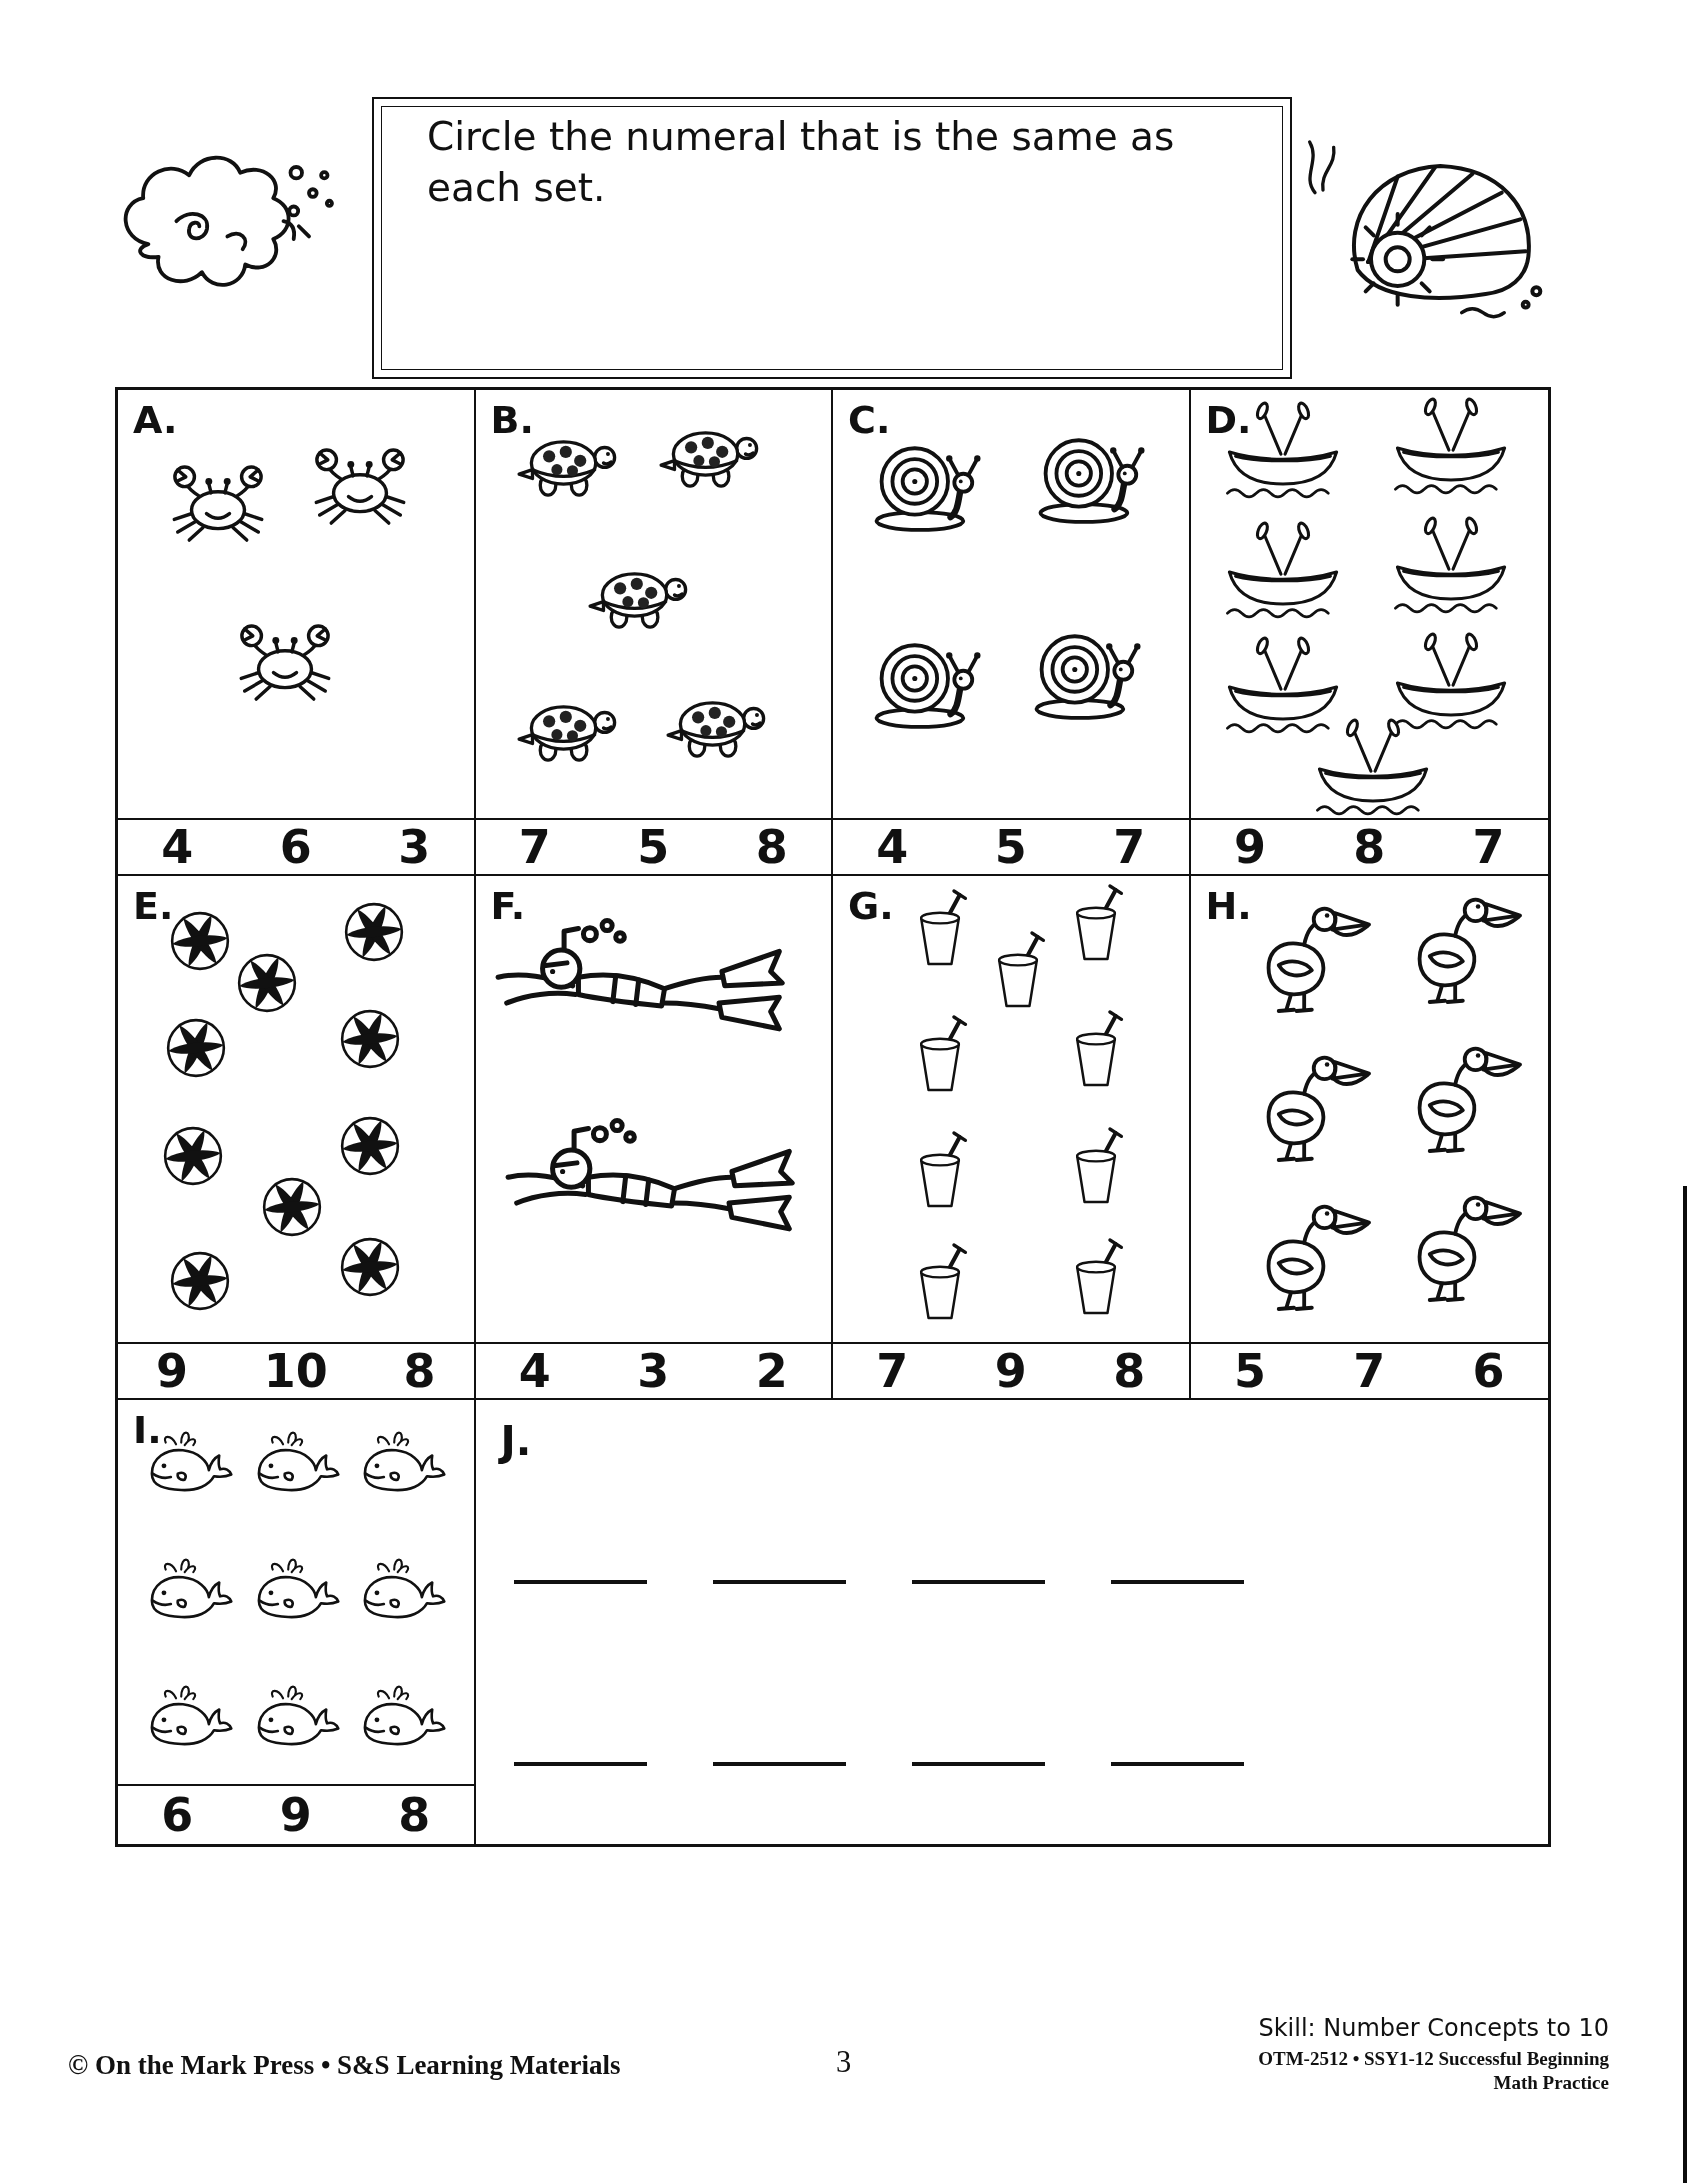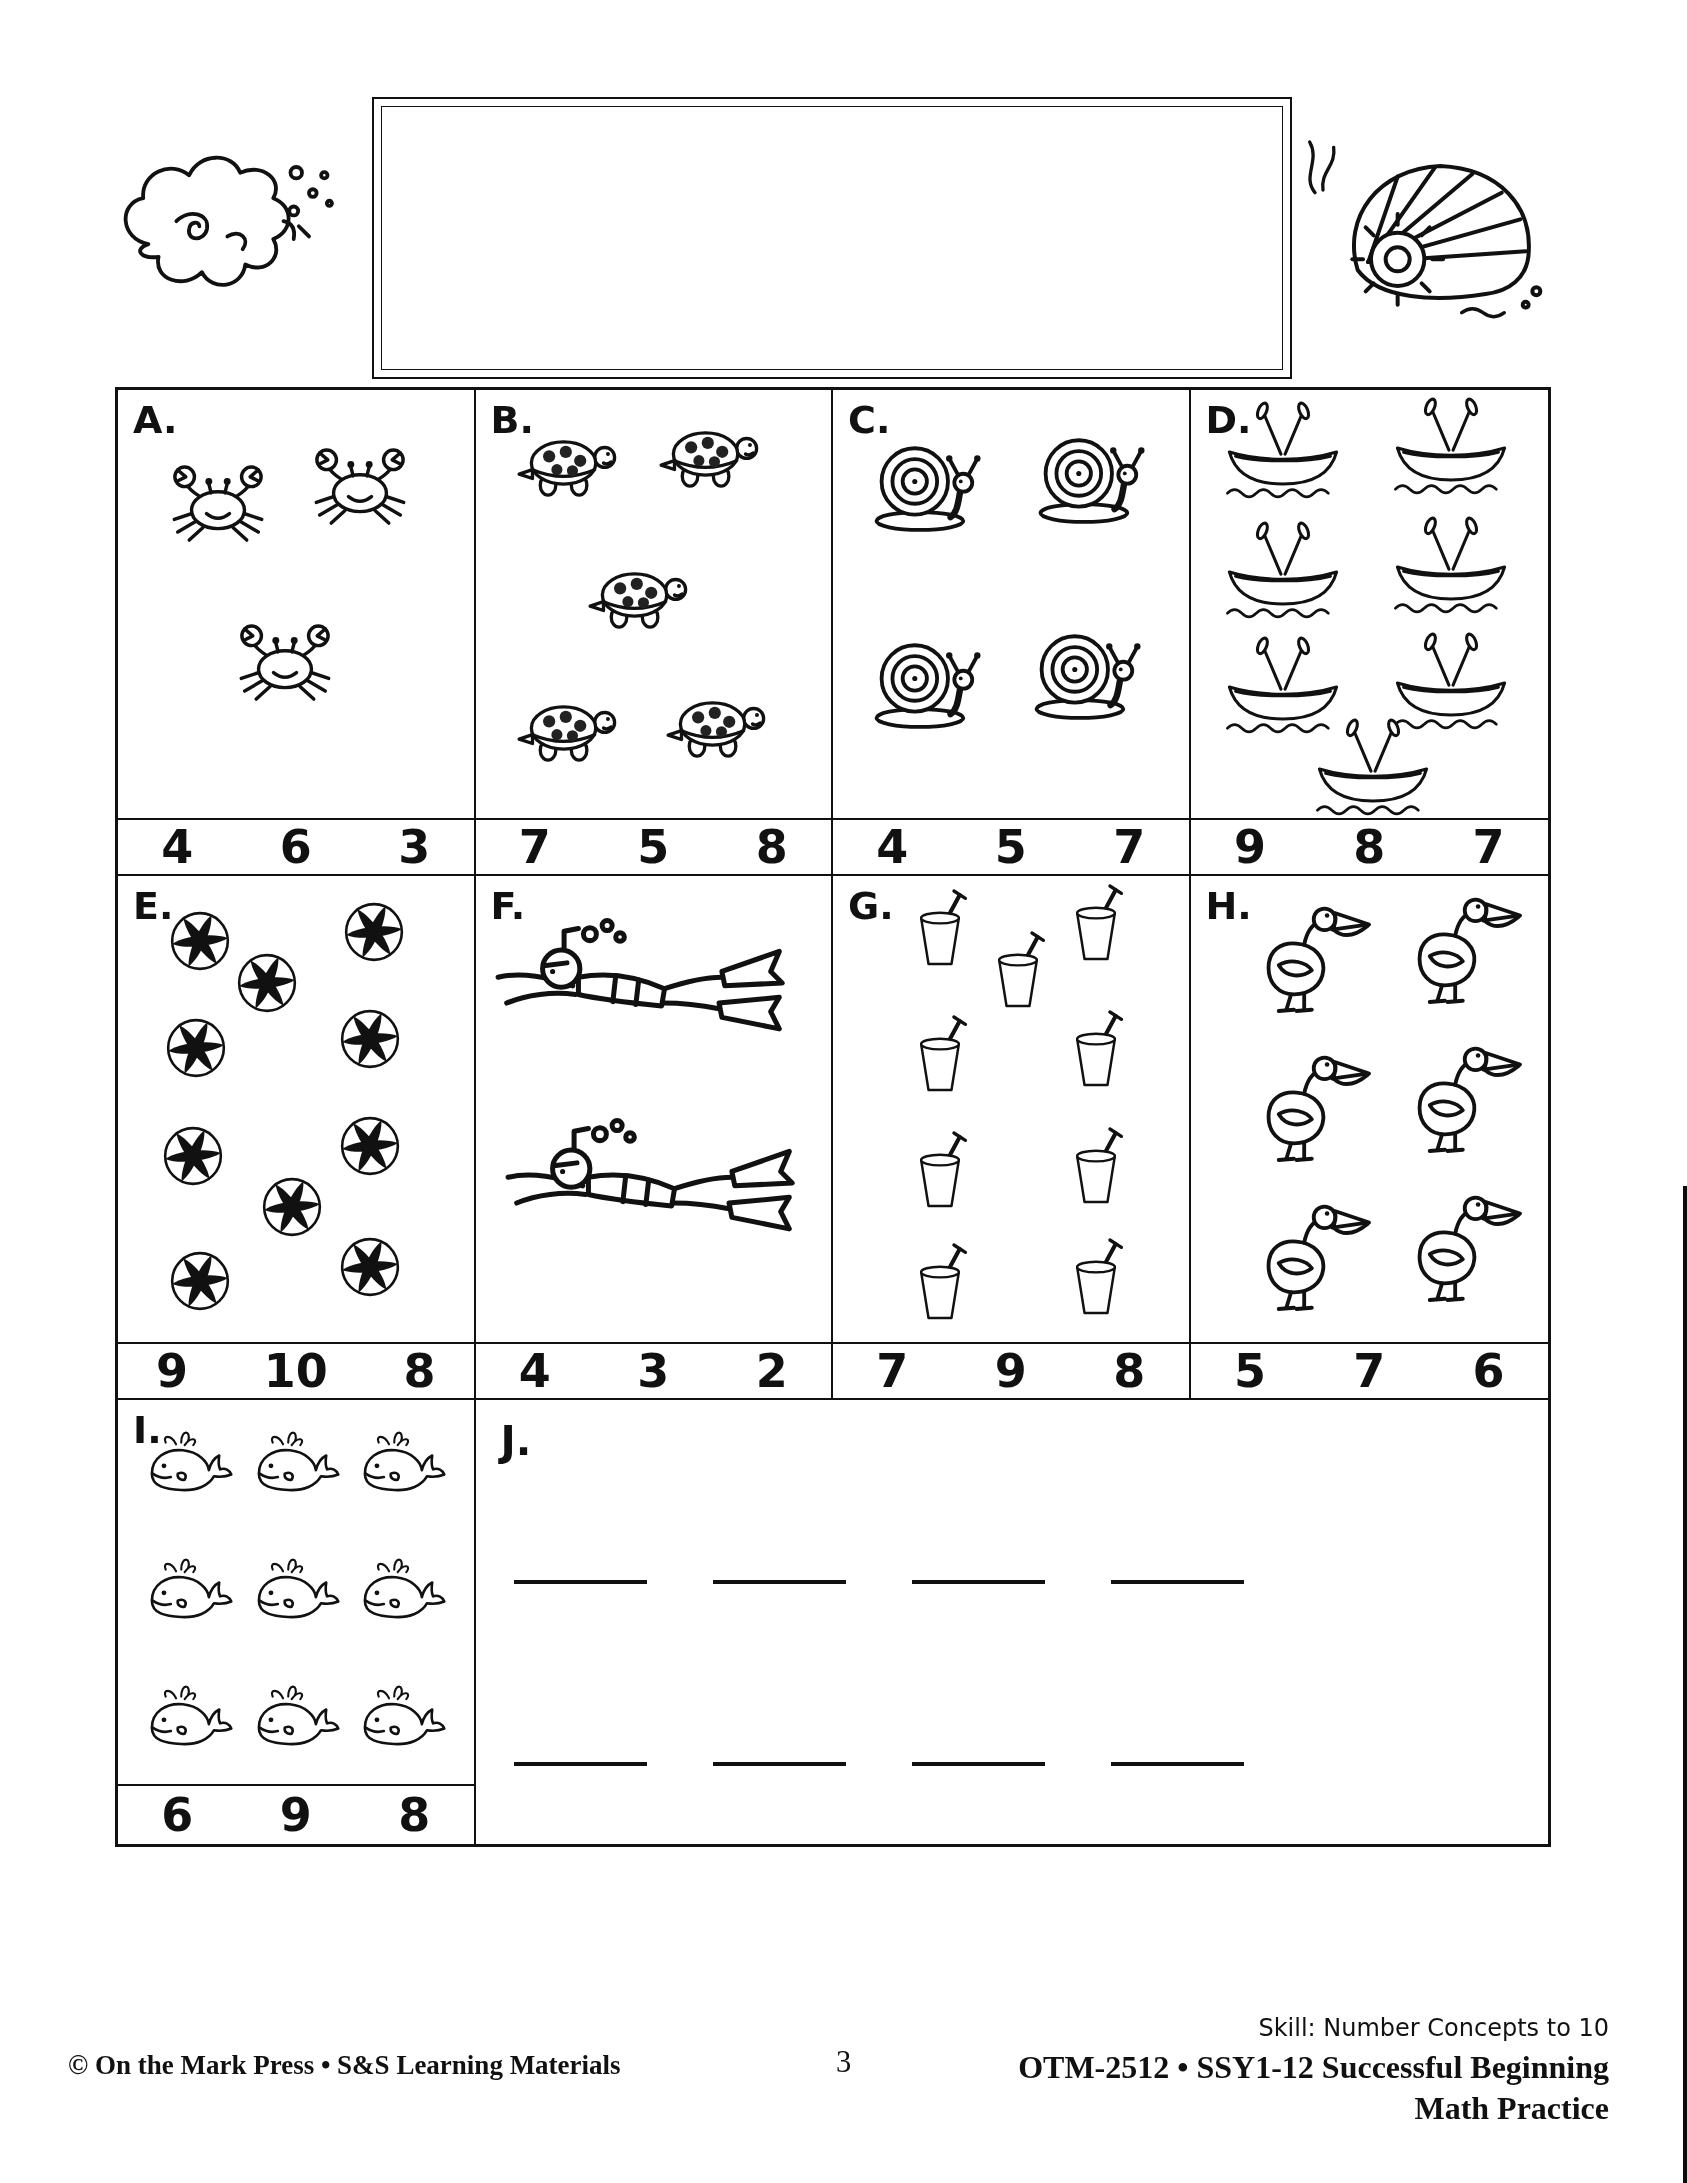--- a/index.html
+++ b/index.html
@@ -60,21 +60,21 @@
     position:absolute; left:68px; top:2050px;
     font-family:"Liberation Serif","DejaVu Serif",serif; font-weight:bold; font-size:27px;
   }
   .page-num {
     position:absolute; left:50%; transform:translateX(-50%); top:2045px;
     font-family:"Liberation Serif","DejaVu Serif",serif; font-size:30.5px;
   }
   .footer-right { position:absolute; right:78px; top:2014px; text-align:right; }
   .footer-right .skill { font-family:"DejaVu Sans",sans-serif; font-size:24px; font-weight:400; margin-bottom:5px; }
   .footer-right .product, .footer-right .product2 {
-    font-family:"Liberation Serif","DejaVu Serif",serif; font-weight:bold; font-size:32px; line-height:1.28;
+    font-family:"Liberation Serif","DejaVu Serif",serif; font-weight:bold; font-size:19px; line-height:1.28;
   }
   .scan-edge { position:absolute; right:0; top:1186px; bottom:0; width:4.1px; background:#0c0c0c; }
   .defs-store { position:absolute; width:0; height:0; overflow:hidden; }
 </style>
 </head>
 <body>
 
 <svg class="defs-store" xmlns="http://www.w3.org/2000/svg" aria-hidden="true">
   <defs>
     <symbol id="crab" viewBox="0 0 100 100">
@@ -251,20 +251,21 @@
 </svg>
 
 <div class="page">
 
   <div class="deco deco-left">
     <svg viewBox="0 0 200 160">
         <use href="#splash-doodle"></use>
       </svg>
   </div>
   <div class="title-box">
+    <p>Circle the numeral that is the same as each set.</p>
   </div>
   <div class="deco deco-right">
     <svg viewBox="0 0 210 160">
         <use href="#seashell"></use>
       </svg>
   </div>
 
   <div class="grid">
 
     <div class="cell r1">

